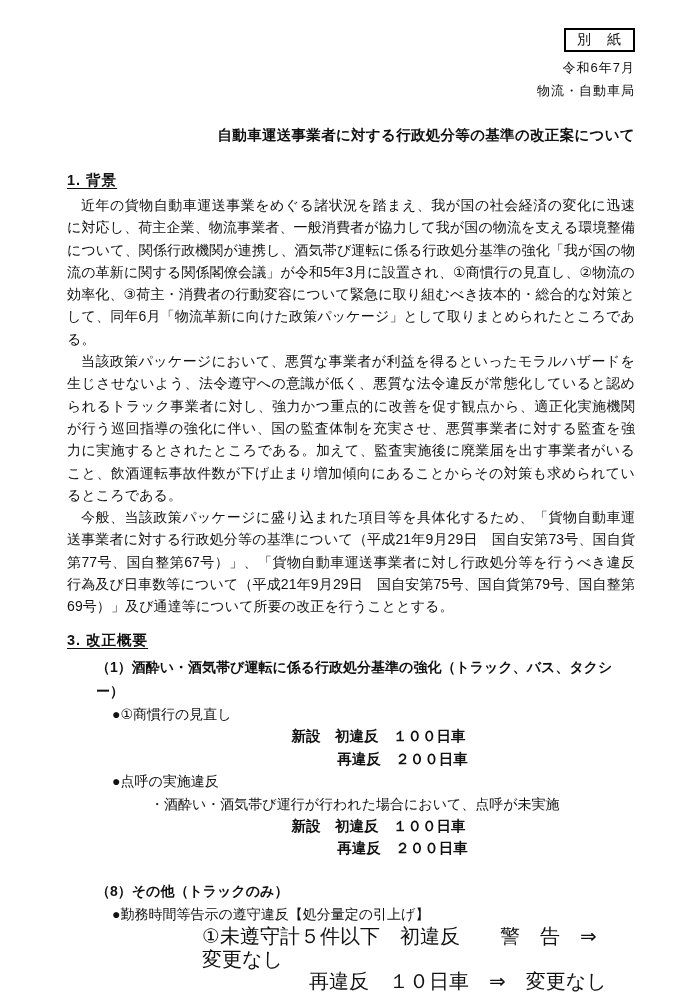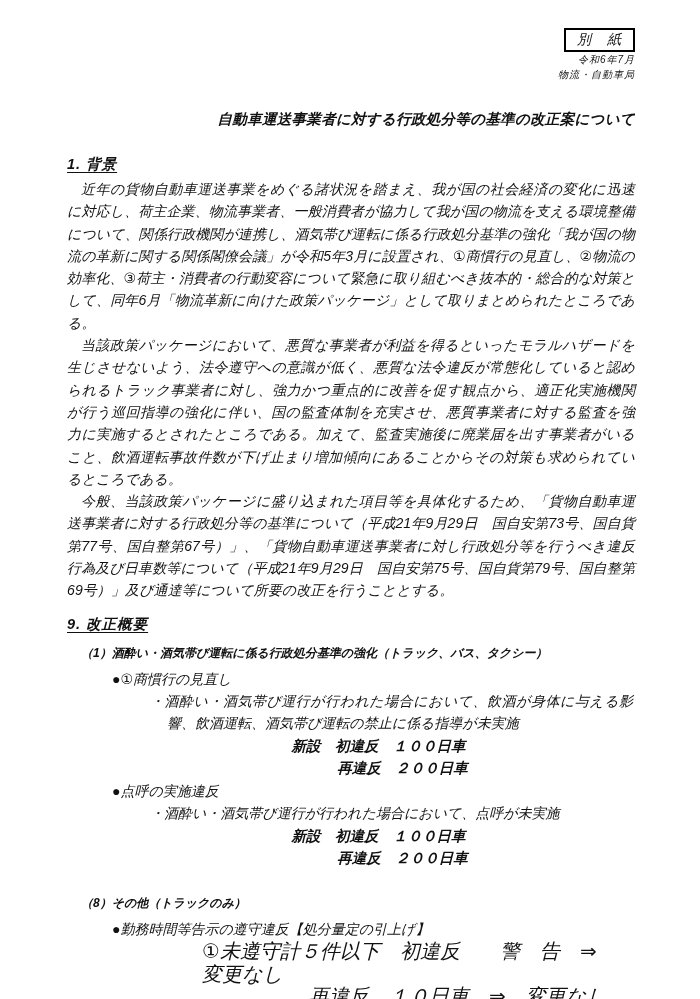--- a/index.html
+++ b/index.html
@@ -8,39 +8,39 @@
     width: 700px; height: 999px;
     font-family: "Liberation Sans", "DejaVu Sans", sans-serif;
     color: #111;
   }
   .page {
     position: relative;
     width: 700px; height: 999px;
     background: #ffffff;
     padding: 28px 65px 0 67px;
     overflow: hidden;
-    font-style: italic;
   }
   
   .header-block {
     display: flex;
     flex-direction: column;
     align-items: flex-end;
   }
   .tag-box {
     border: 2px solid #000;
     padding: 1px 11px 2px 11px;
     font-size: 14px;
     line-height: 17px;
     font-weight: 500;
     letter-spacing: 1px;
   }
   .meta-line {
-    font-size: 10px;
+    font-size: 13px;
     line-height: 15px;
+    margin-top: 8px;
     letter-spacing: 1px;
   }
   
   .doc-title {
     text-align: right;
     font-size: 14.5px;
     font-weight: bold;
     margin-top: 28px;
     letter-spacing: 0.3px;
   }
@@ -60,24 +60,24 @@
   .body-text { margin-top: 4px; }
   .body-text p {
     font-size: 14px;
     line-height: 22.3px;
     text-align: justify;
     text-indent: 1em;
     letter-spacing: 0.1px;
   }
   
   .sub-heading {
-    font-size: 12px;
+    font-size: 14px;
     font-weight: bold;
-    line-height: 29px;
-    margin-left: 14px;
+    line-height: 24px;
+    margin-left: 29px;
   }
   .sub-heading.sub1 { margin-top: 5px; }
   .sub-heading.sub2 { margin-top: 19px; }
   .bullet-line {
     font-size: 14px;
     line-height: 22.5px;
     margin-left: 45px;
   }
   .detail-line {
     font-size: 14px;
@@ -120,27 +120,26 @@
   <div class="section">
     <h2 class="sec-heading first"><span>1. 背景</span></h2>
     <div class="body-text">
       <p>近年の貨物自動車運送事業をめぐる諸状況を踏まえ、我が国の社会経済の変化に迅速に対応し、荷主企業、物流事業者、一般消費者が協力して我が国の物流を支える環境整備について、関係行政機関が連携し、酒気帯び運転に係る行政処分基準の強化「我が国の物流の革新に関する関係閣僚会議」が令和5年3月に設置され、①商慣行の見直し、②物流の効率化、③荷主・消費者の行動変容について緊急に取り組むべき抜本的・総合的な対策として、同年6月「物流革新に向けた政策パッケージ」として取りまとめられたところである。</p>
       <p>当該政策パッケージにおいて、悪質な事業者が利益を得るといったモラルハザードを生じさせないよう、法令遵守への意識が低く、悪質な法令違反が常態化していると認められるトラック事業者に対し、強力かつ重点的に改善を促す観点から、適正化実施機関が行う巡回指導の強化に伴い、国の監査体制を充実させ、悪質事業者に対する監査を強力に実施するとされたところである。加えて、監査実施後に廃業届を出す事業者がいること、飲酒運転事故件数が下げ止まり増加傾向にあることからその対策も求められているところである。</p>
       <p>今般、当該政策パッケージに盛り込まれた項目等を具体化するため、「貨物自動車運送事業者に対する行政処分等の基準について（平成21年9月29日　国自安第73号、国自貨第77号、国自整第67号）」、「貨物自動車運送事業者に対し行政処分等を行うべき違反行為及び日車数等について（平成21年9月29日　国自安第75号、国自貨第79号、国自整第69号）」及び通達等について所要の改正を行うこととする。</p>
     </div>
   </div>
 
   <div class="section">
-    <h2 class="sec-heading second"><span>9. 改正概要</span></h2>
+    <h2 class="sec-heading second"><span>3. 改正概要</span></h2>
 
     <div class="sub-heading sub1">（1）酒酔い・酒気帯び運転に係る行政処分基準の強化（トラック、バス、タクシー）</div>
 
     <div>
       <div class="bullet-line">●①商慣行の見直し</div>
-      <div class="detail-line">・酒酔い・酒気帯び運行が行われた場合において、飲酒が身体に与える影響、飲酒運転、酒気帯び運転の禁止に係る指導が未実施</div>
       <div class="penalty-line">新設　初違反　１００日車</div>
       <div class="penalty-line repeat">再違反　２００日車</div>
     </div>
 
     <div>
       <div class="bullet-line">●点呼の実施違反</div>
       <div class="detail-line">・酒酔い・酒気帯び運行が行われた場合において、点呼が未実施</div>
       <div class="penalty-line">新設　初違反　１００日車</div>
       <div class="penalty-line repeat">再違反　２００日車</div>
     </div>

